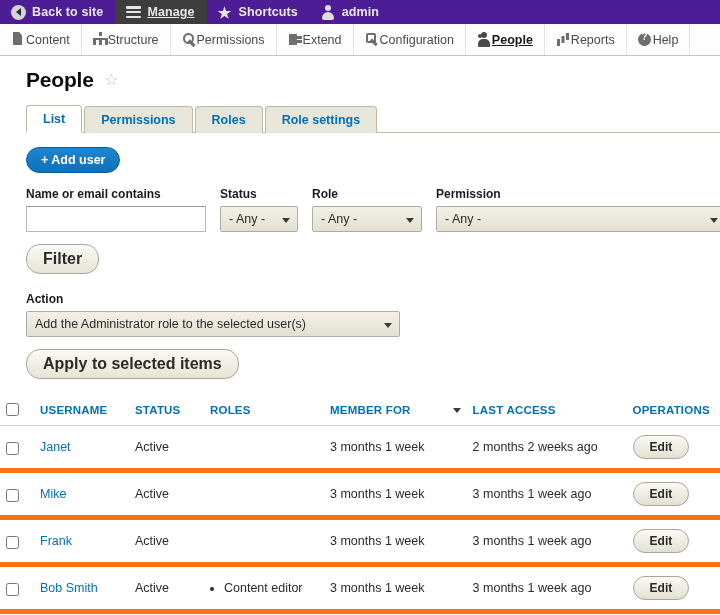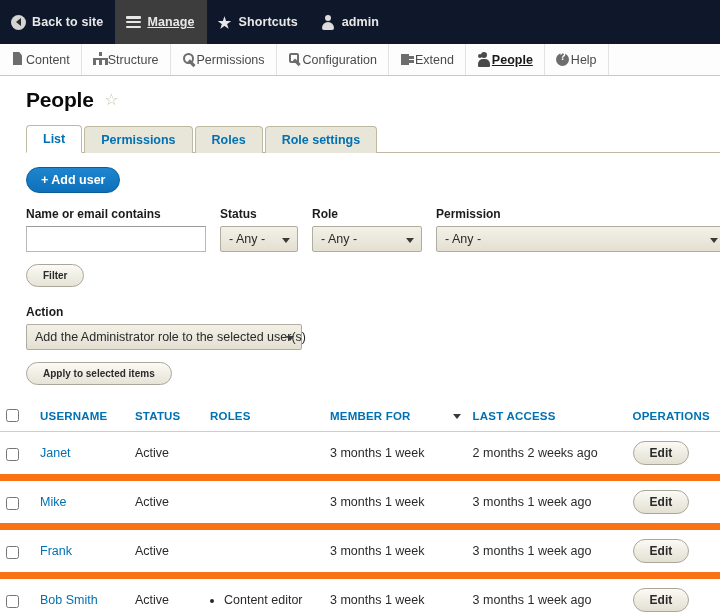--- a/index.html
+++ b/index.html
@@ -8,22 +8,22 @@
     width: 720px; height: 615px;
     overflow: hidden;
     background: #ffffff;
     font-family: "Liberation Sans", sans-serif;
     font-size: 13px;
     color: #333;
   }
 
   
   .toolbar-bar {
-    height: 44px;
-    background: #0f172a;
+    height: 24px;
+    background: #4c1d95;
     display: flex;
     align-items: stretch;
     color: #fff;
   }
   .tb-item {
     display: flex;
     align-items: center;
     gap: 6px;
     padding: 0 12px 0 10px;
     font-size: 12.5px;
@@ -196,28 +196,28 @@
   .select::after {
     content: "";
     position: absolute; right: 7px; top: 11px;
     border-left: 4.5px solid transparent;
     border-right: 4.5px solid transparent;
     border-top: 5.5px solid #3a3a3a;
   }
   .sel-status { width: 78px; }
   .sel-role { width: 110px; }
   .sel-perm { width: 290px; }
-  .sel-action { width: 276px; }
+  .sel-action { width: 374px; }
 
   .btn-grey {
     display: inline-block;
     background: linear-gradient(#fbfaf4, #e6e3d6);
     border: 1px solid #aaa79a;
     border-radius: 14px;
-    font-size: 10px;
+    font-size: 16px;
     font-weight: bold;
     color: #2a2a2a;
     padding: 5px 16px;
   }
   .btn-filter { margin: 12px 0 0 26px; }
 
   .action-block { margin: 18px 0 0 26px; }
   .action-block label {
     display: block;
     font-size: 12px; font-weight: bold; color: #1b1b1b; margin-bottom: 5px;
@@ -250,21 +250,21 @@
     border-left: 4px solid transparent;
     border-right: 4px solid transparent;
     border-top: 5px solid #3a3a3a;
     vertical-align: middle;
   }
   th.th-ops { text-align: left; color: #1b1b1b; }
   th.th-check { width: 34px; padding-left: 26px; }
 
   table.people tbody td {
     padding: 9px 6px;
-    border-bottom: 7px solid #f97316;
+    border-bottom: 5px solid #f97316;
     vertical-align: middle;
     color: #2a2a2a;
     margin-left: 12px;
   }
   td.td-check { padding-left: 26px; width: 34px; }
   td a.user-link { color: #0071b3; text-decoration: none; }
   .roles-list { margin: 0; padding-left: 14px; list-style: disc; }
   .roles-list li { margin: 0; }
   .btn-edit {
     display: inline-block;
@@ -327,30 +327,34 @@
     <span class="g-ico ico-structure">
         <i></i>
       </span>
     <span class="mb-label">Structure</span>
   </div>
   <div class="mb-item">
     <span class="g-ico ico-appearance"></span>
     <span class="mb-label">Permissions</span>
   </div>
   <div class="mb-item">
+    <span class="g-ico ico-extend"></span>
+    <span class="mb-label">Extend</span>
+  </div>
+  <div class="mb-item">
     <span class="g-ico ico-config"></span>
     <span class="mb-label">Configuration</span>
-  </div>
-  <div class="mb-item">
-    <span class="g-ico ico-extend"></span>
-    <span class="mb-label">Extend</span>
   </div>
   <div class="mb-item active">
     <span class="g-ico ico-people"></span>
     <span class="mb-label">People</span>
+  </div>
+  <div class="mb-item">
+    <span class="g-ico ico-reports"></span>
+    <span class="mb-label">Reports</span>
   </div>
   <div class="mb-item">
     <span class="g-ico ico-help"></span>
     <span class="mb-label">Help</span>
   </div>
 
 </div>
 
 <div class="page">
 

